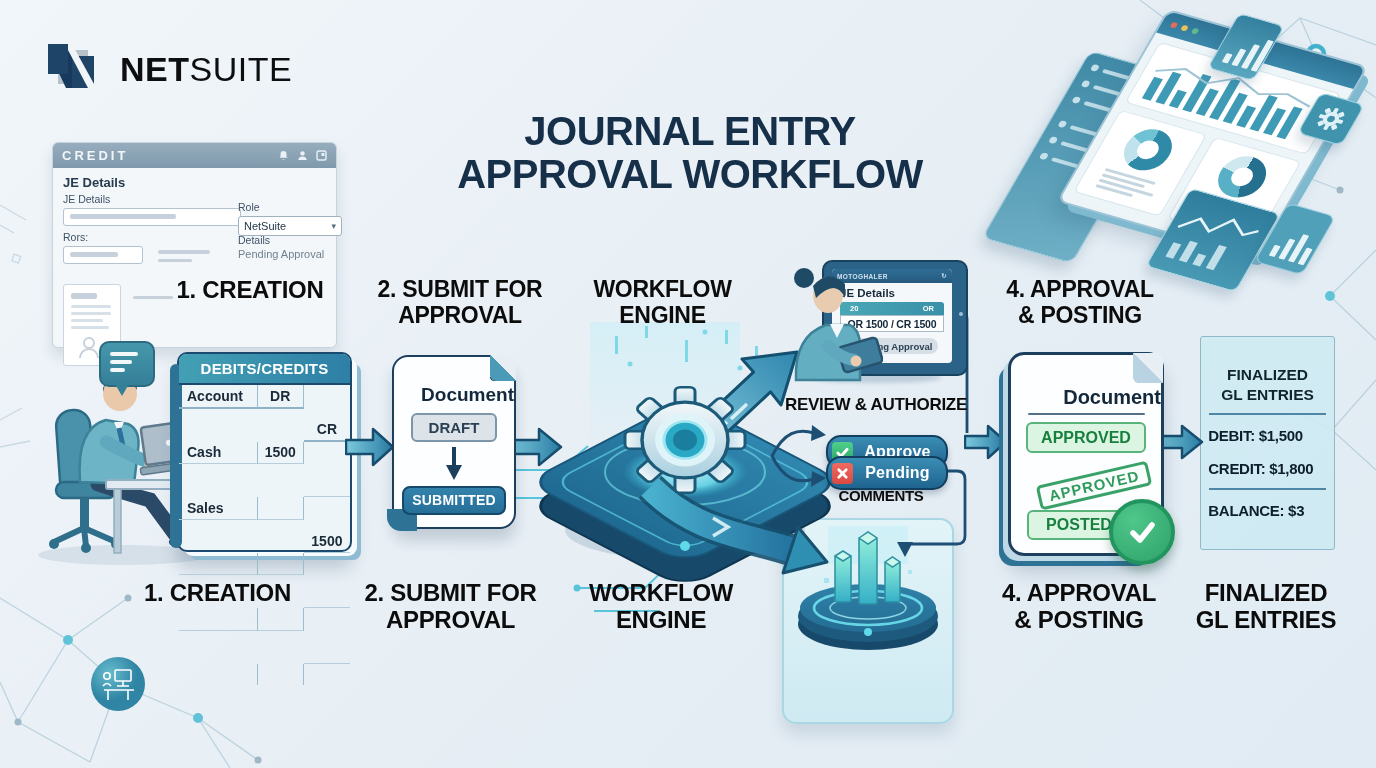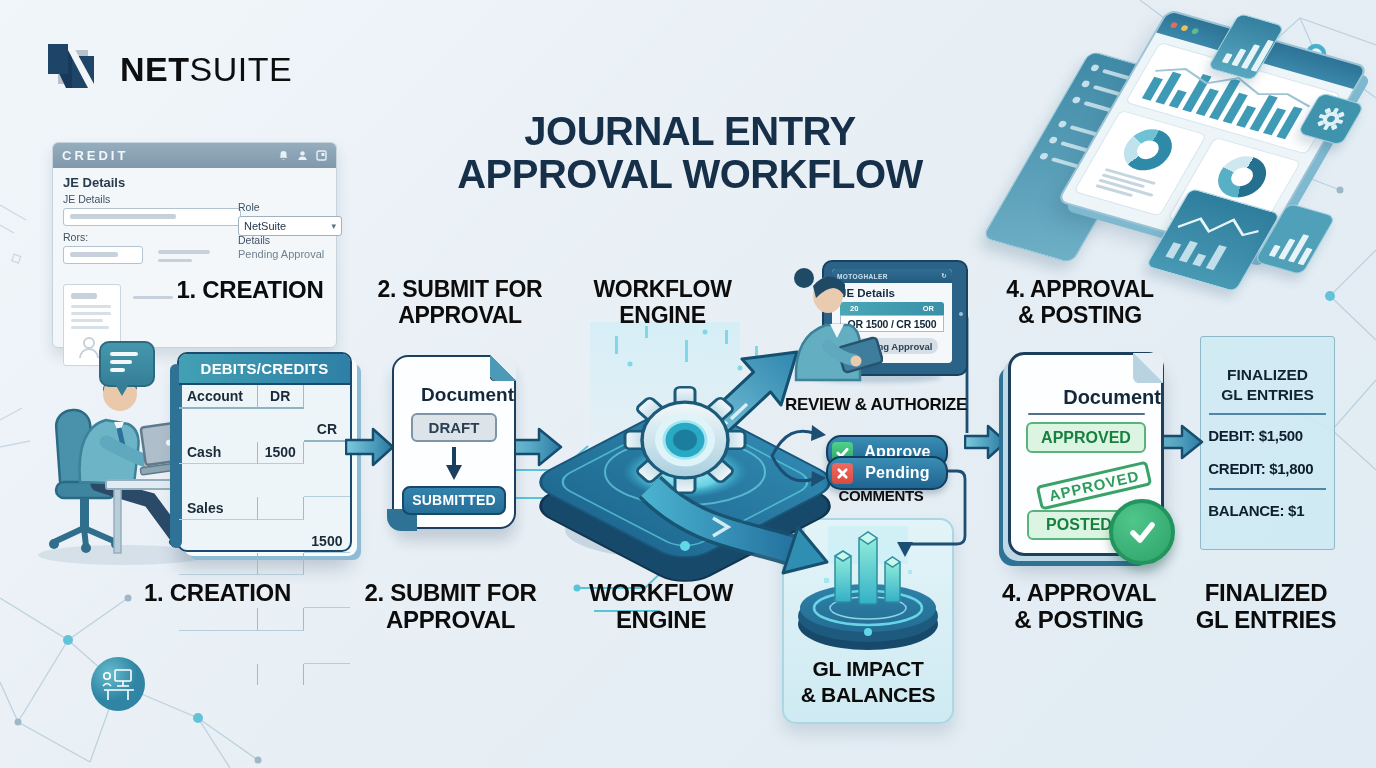--- a/index.html
+++ b/index.html
@@ -563,21 +563,21 @@
       <div>FINALIZED</div>
         <div>GL ENTRIES</div>
     </div>
     <div class="fin-hr"></div>
     <div class="fin-rows">
       <div class="fin-row">DEBIT: $1,500</div>
       <div class="fin-row">CREDIT: $1,800</div>
     </div>
     <div class="fin-hr"></div>
     <div class="fin-rows">
-      <div class="fin-row">BALANCE: $1</div>
+      <div class="fin-row">BALANCE: $3</div>
     </div>
   </div>
 
   <div class="abs glpanel">
     <svg class="abs deco" width="160" height="134" style="left:4px;top:6px;" viewBox="0 0 160 134">
       <defs>
         <linearGradient id="discTop" x1="0" y1="0" x2="0" y2="1">
             <stop offset="0" stop-color="#2f81a8"></stop>
             <stop offset="1" stop-color="#246d94"></stop>
           </linearGradient>
@@ -597,24 +597,20 @@
         <rect x="47" y="30" width="16" height="46" rx="2" fill="url(#barG)"></rect>
         <polygon points="47,30 55,25 63,30 55,35" fill="#c8f7ec"></polygon>
         <rect x="71" y="12" width="18" height="66" rx="2" fill="url(#barG)"></rect>
         <polygon points="71,12 80,6 89,12 80,18" fill="#c8f7ec"></polygon>
         <rect x="97" y="36" width="15" height="40" rx="2" fill="url(#barG)"></rect>
         <polygon points="97,36 104.5,31 112,36 104.5,41" fill="#c8f7ec"></polygon>
       </g>
       <rect x="36" y="52" width="5" height="5" fill="#8fe0ee" opacity=".7"></rect>
       <rect x="120" y="44" width="4" height="4" fill="#8fe0ee" opacity=".6"></rect>
     </svg>
-    <div class="gl-label">
-      <div>GL IMPACT</div>
-        <div>&amp; BALANCES</div>
-    </div>
   </div>
 
   <div class="abs step-label big" style="left:140px;top:580px;width:155px;">
     <div>1. CREATION</div>
   </div>
   <div class="abs step-label big" style="left:363px;top:580px;width:175px;">
     <div>2. SUBMIT FOR</div>
       <div>APPROVAL</div>
   </div>
   <div class="abs step-label big" style="left:585px;top:580px;width:152px;">

